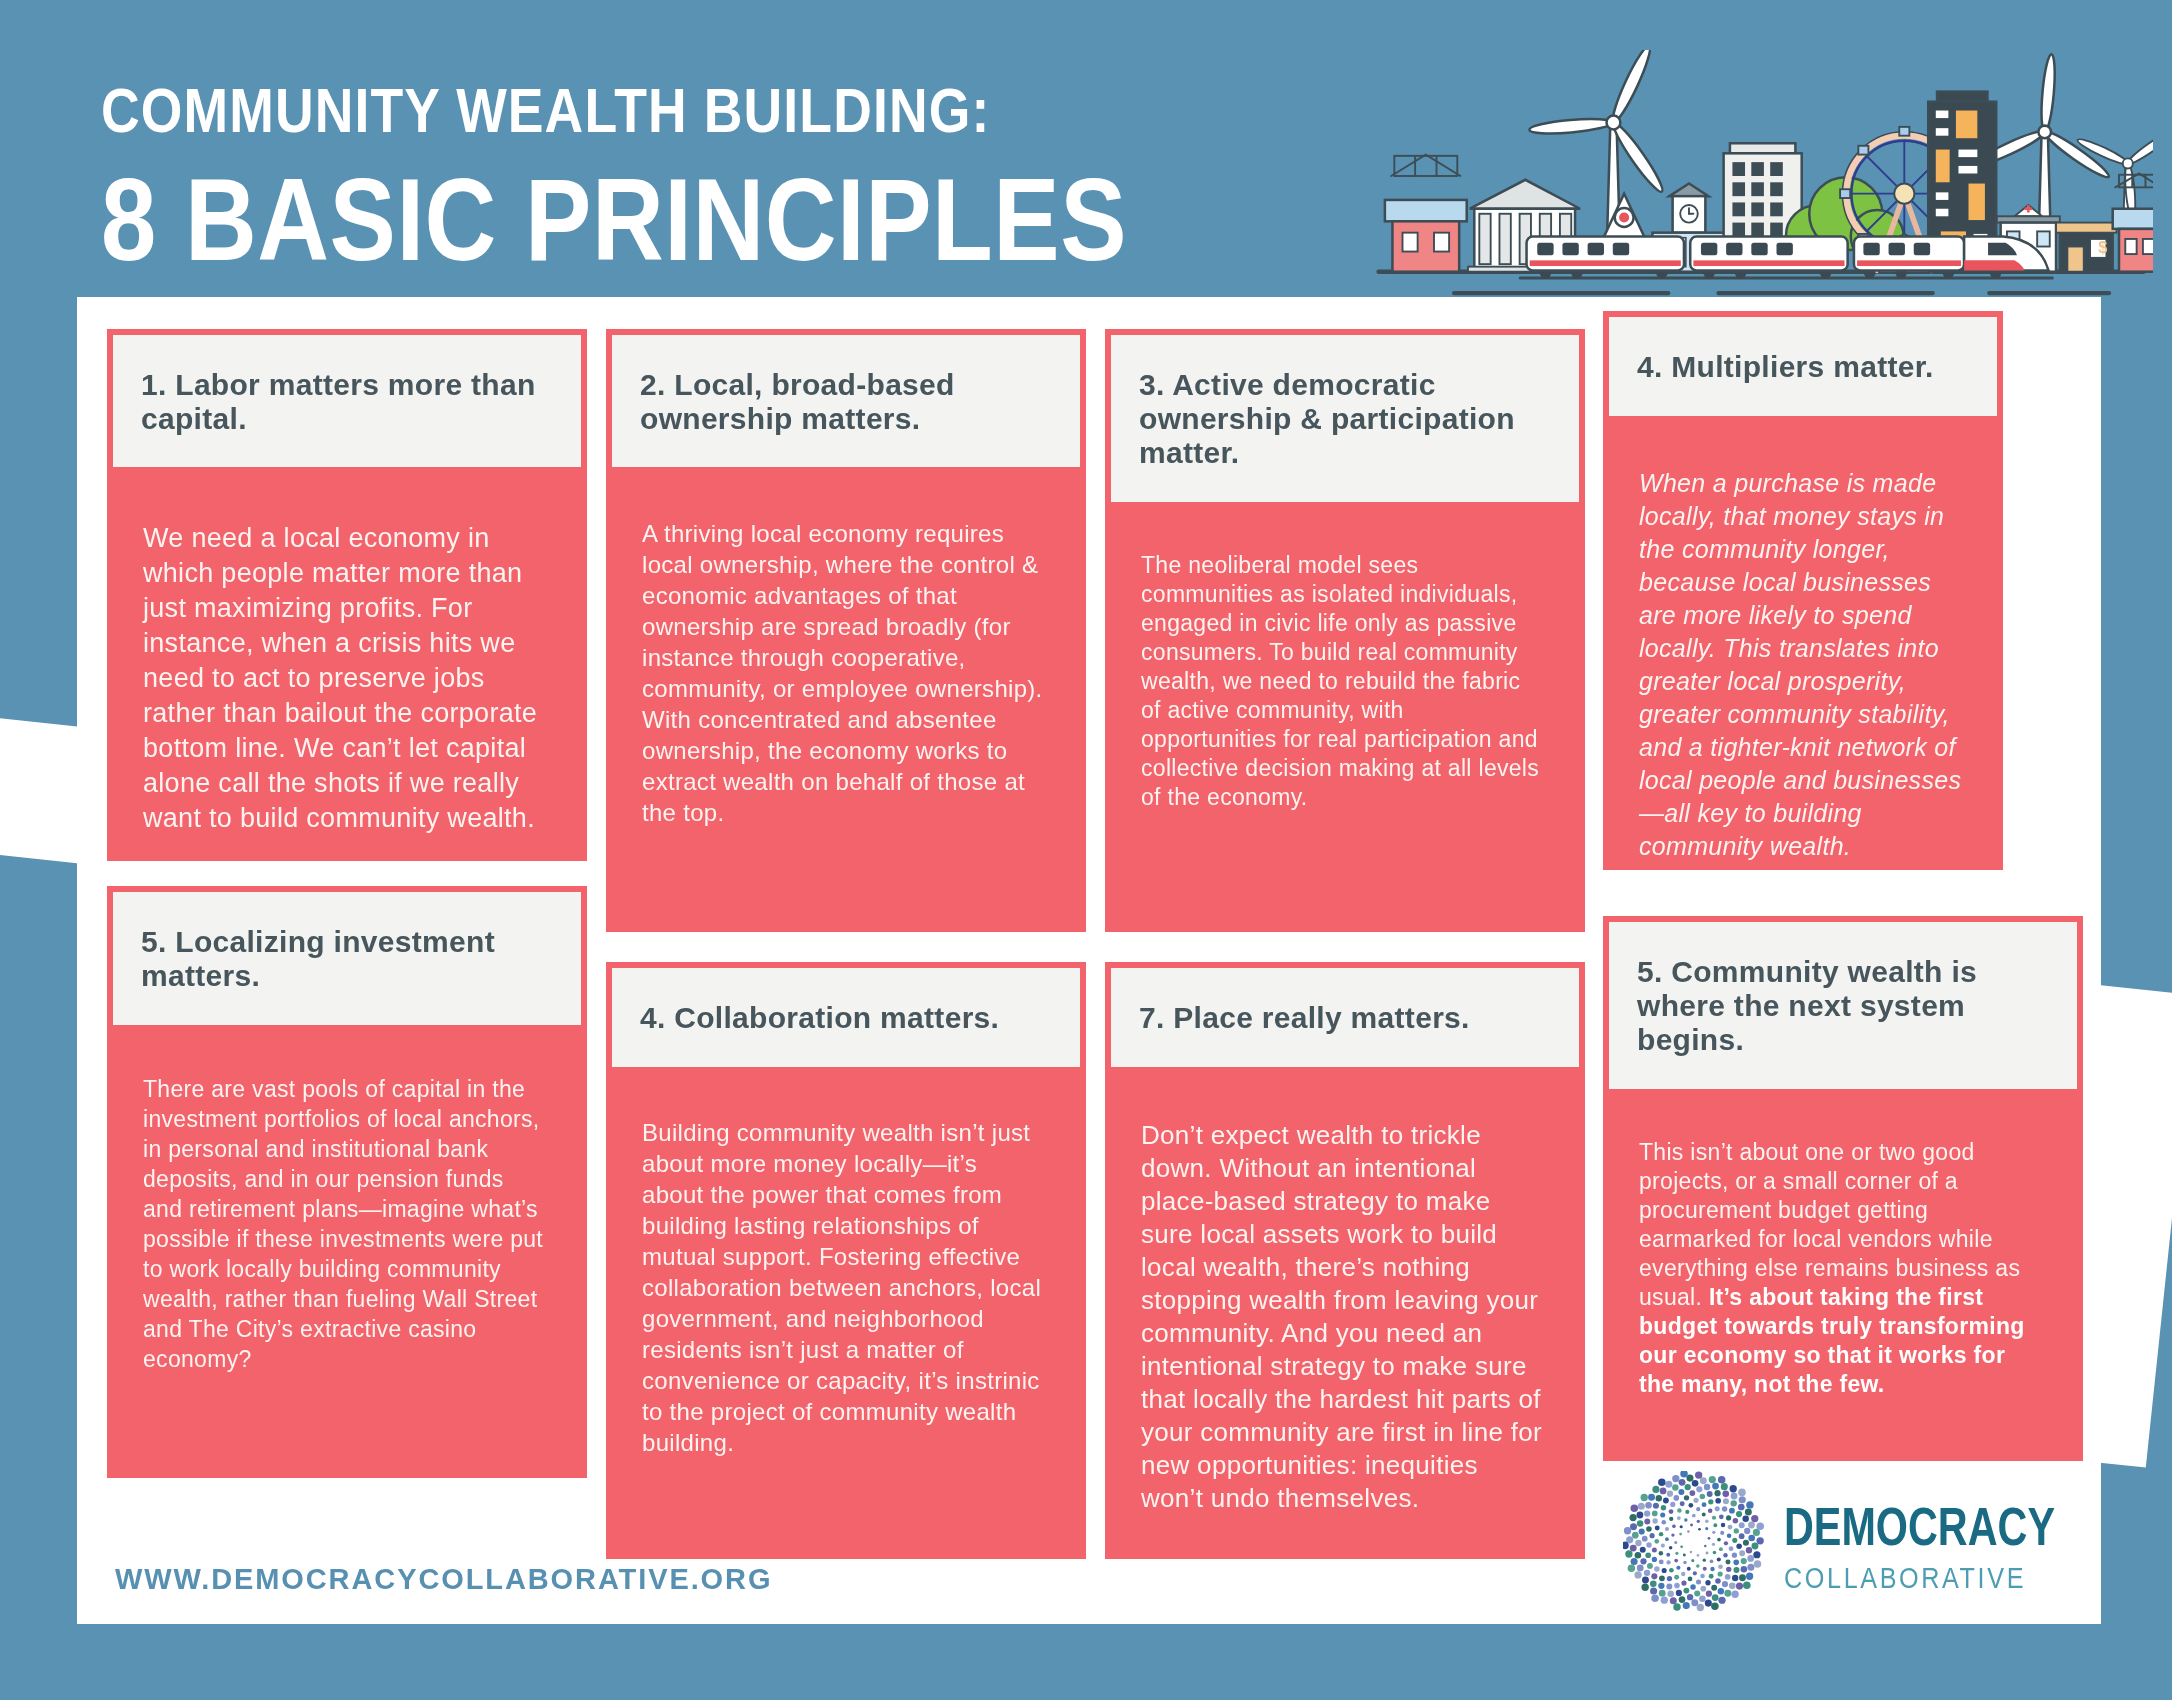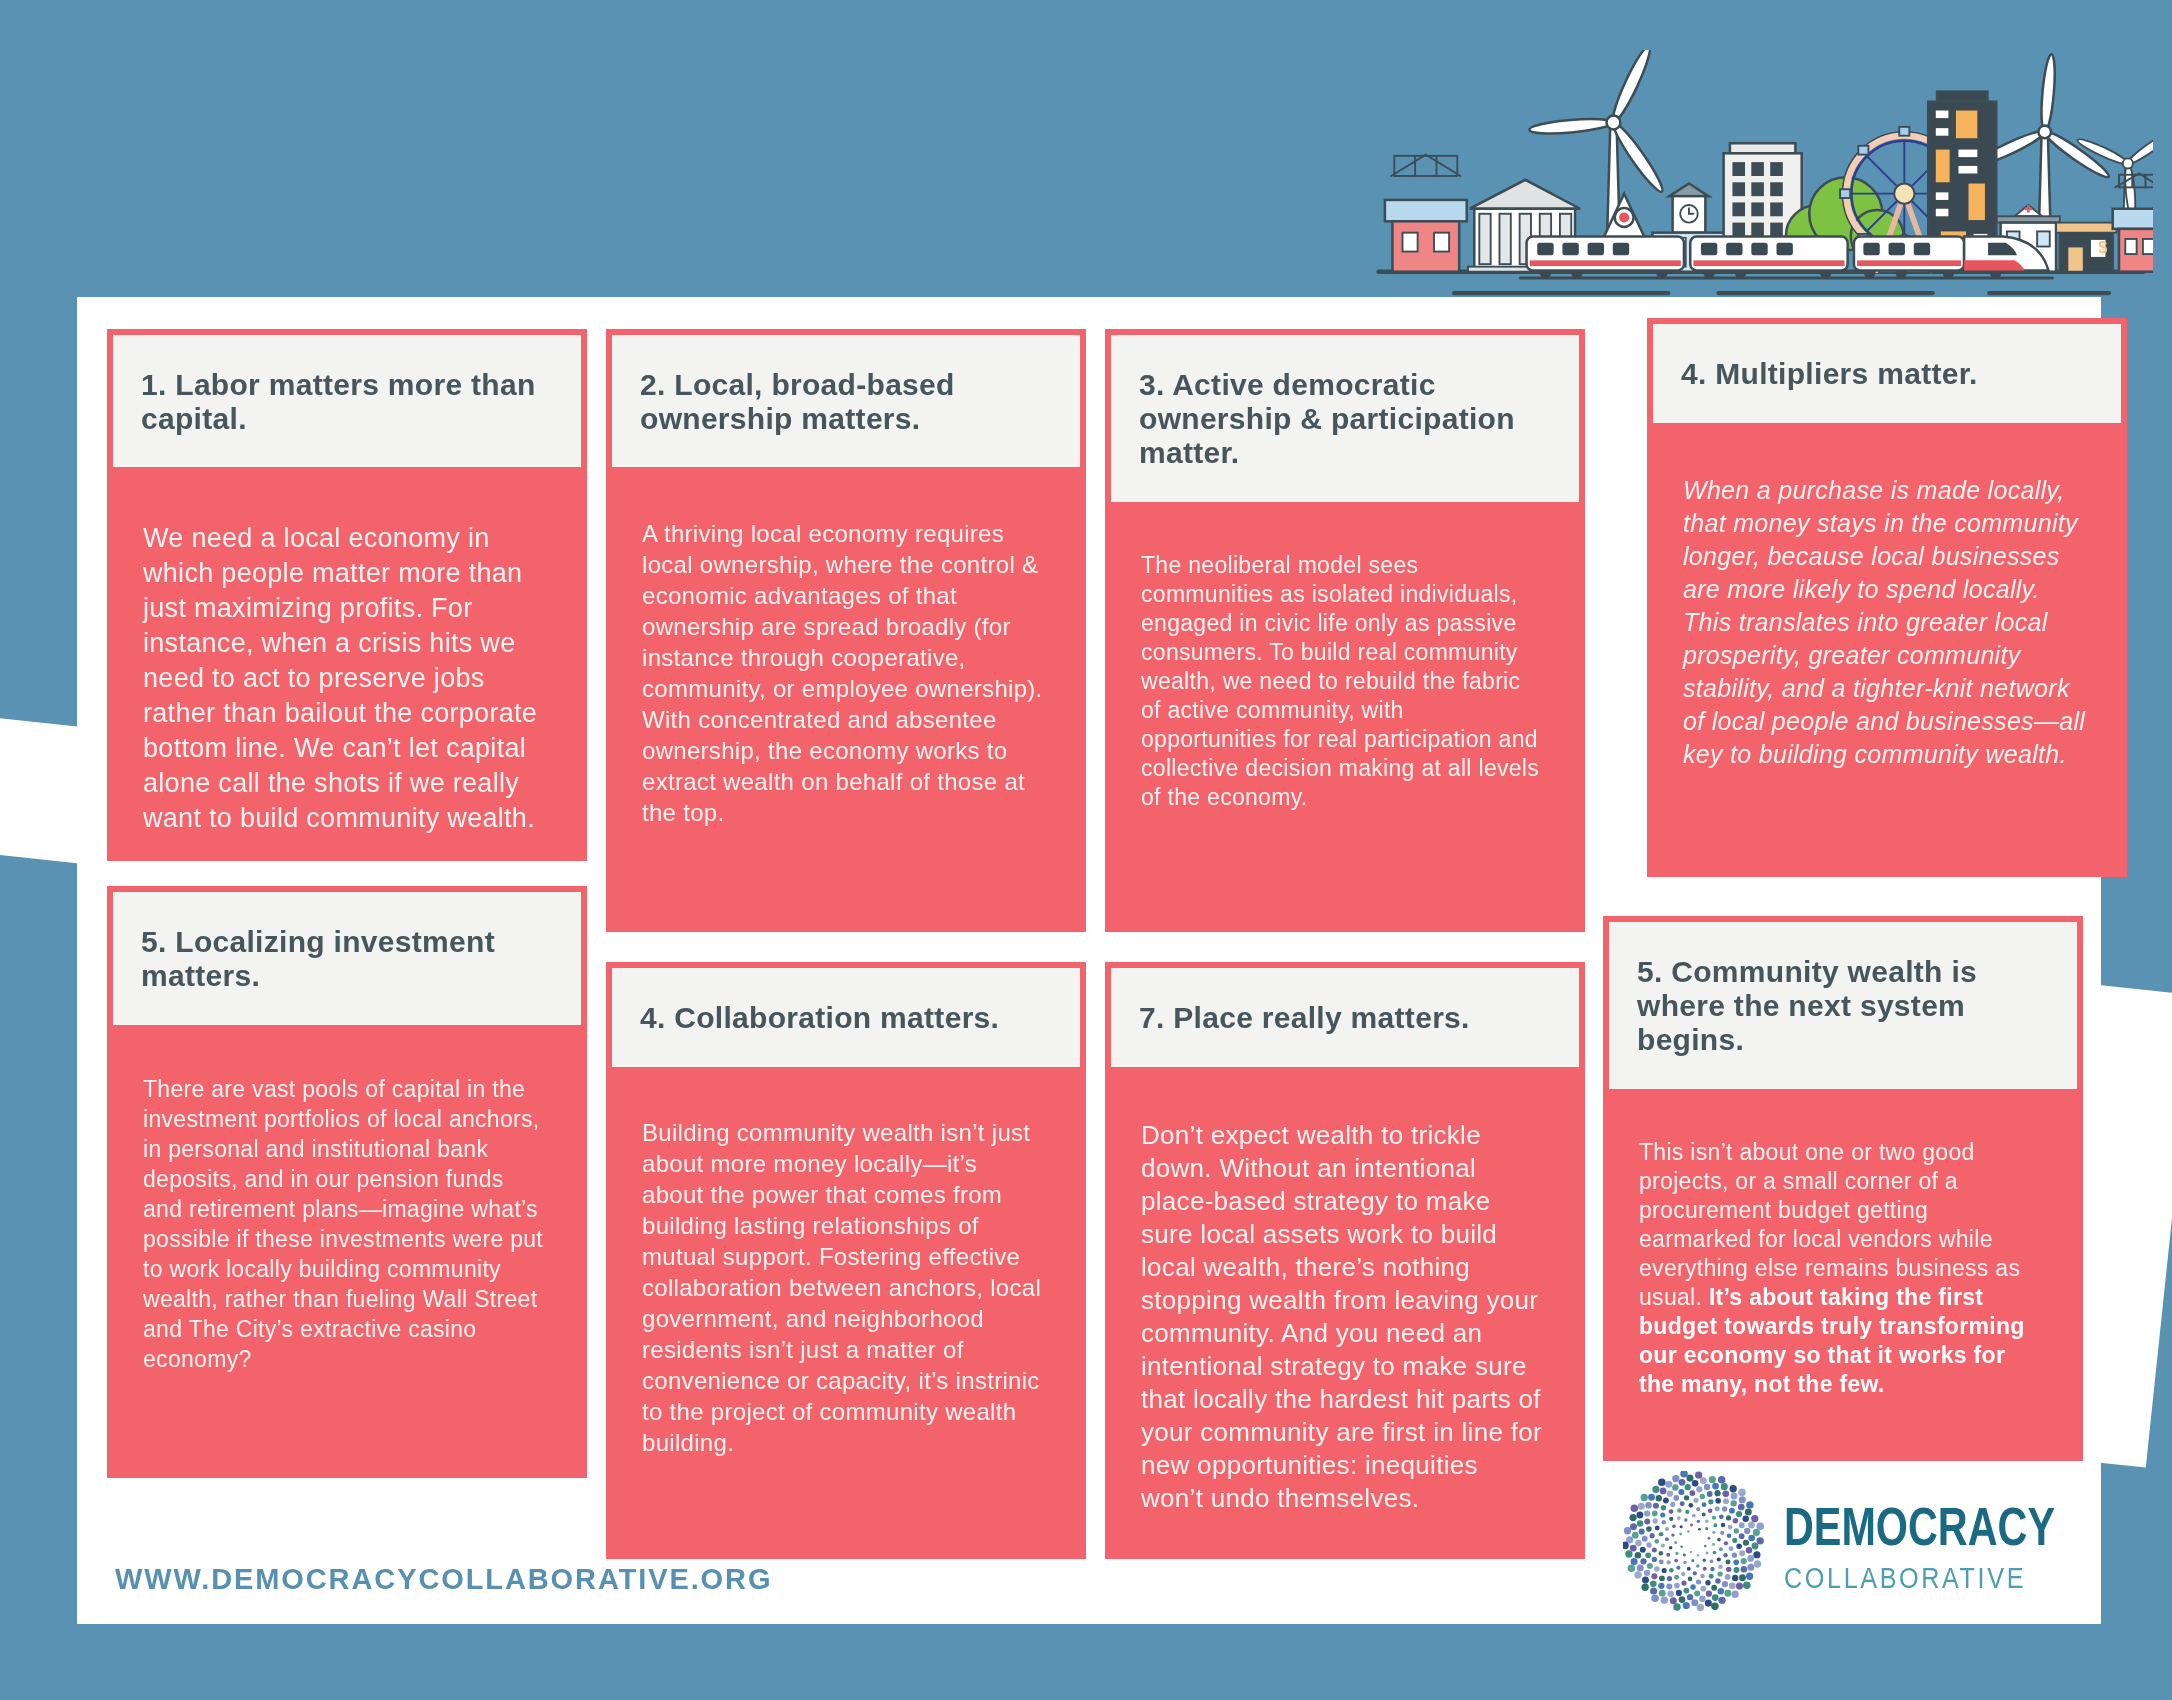--- a/index.html
+++ b/index.html
@@ -19,21 +19,21 @@
 
   .card{position:absolute;background:#f2636b;border:6.3px solid #f2636b;box-sizing:border-box;overflow:hidden;}
   .card-header{background:#f3f3f1;padding:33px 15.7px 31.5px 28px;}
   .card-heading{color:#47565c;font-weight:700;font-size:30px;line-height:1.14;letter-spacing:0.3px;}
   .card-body{color:#fdf4f2;padding:26.4px 35px 25px 30px;letter-spacing:0.3px;}
   .card-body .bold{font-weight:700;color:#ffffff;}
 
   .c1{left:30px;top:31.5px;width:480px;height:532px;}
   .c2{left:529px;top:31.5px;width:480px;height:603px;}
   .c3{left:1028px;top:31.5px;width:480px;height:603px;}
-  .c4{left:1526px;top:21px;width:480px;height:559px;margin-left:44px;}
+  .c4{left:1526px;top:14px;width:400px;height:559px;}
   .c5{left:30px;top:589px;width:480px;height:592px;}
   .c6{left:529px;top:665px;width:480px;height:597px;}
   .c7{left:1028px;top:665px;width:480px;height:597px;}
   .c8{left:1526px;top:619px;width:480px;height:545px;}
 
   .c1 .card-body{font-size:27px;line-height:35px;}
   .c2 .card-body{font-size:24px;line-height:31px;}
   .c3 .card-body{font-size:23px;line-height:29px;}
   .c4 .card-body{font-size:25px;line-height:33px;font-style:italic;}
   .c5 .card-body{font-size:23px;line-height:30px;}
@@ -50,20 +50,24 @@
   .logo-line2{color:#4d9db2;font-weight:500;font-size:30px;letter-spacing:3.1px;margin-top:3.8px;transform:scaleX(0.84);transform-origin:left top;white-space:nowrap;}
 </style>
 </head>
 <body>
 
 <div class="page">
 
   <div class="stripe stripe-left"></div>
   <div class="stripe stripe-right"></div>
 
+  <div class="masthead">
+    <div class="title-line1">COMMUNITY WEALTH BUILDING:</div>
+    <div class="title-line2">8 BASIC PRINCIPLES</div>
+  </div>
 
   <svg class="city" viewBox="0 0 1250 400">
     <g stroke="#3d4d55" stroke-width="4" fill="none" stroke-linecap="round">
 
       <g>
         <polygon points="388,118 398,118 404,330 382,330" fill="#ffffff"></polygon>
         <ellipse cx="393" cy="47" rx="10" ry="66" fill="#ffffff" transform="rotate(25 393 115)"></ellipse>
         <ellipse cx="393" cy="47" rx="10" ry="66" fill="#ffffff" transform="rotate(145 393 115)"></ellipse>
         <ellipse cx="393" cy="47" rx="10" ry="66" fill="#ffffff" transform="rotate(265 393 115)"></ellipse>
         <circle cx="393" cy="115" r="11" fill="#ffffff"></circle>

